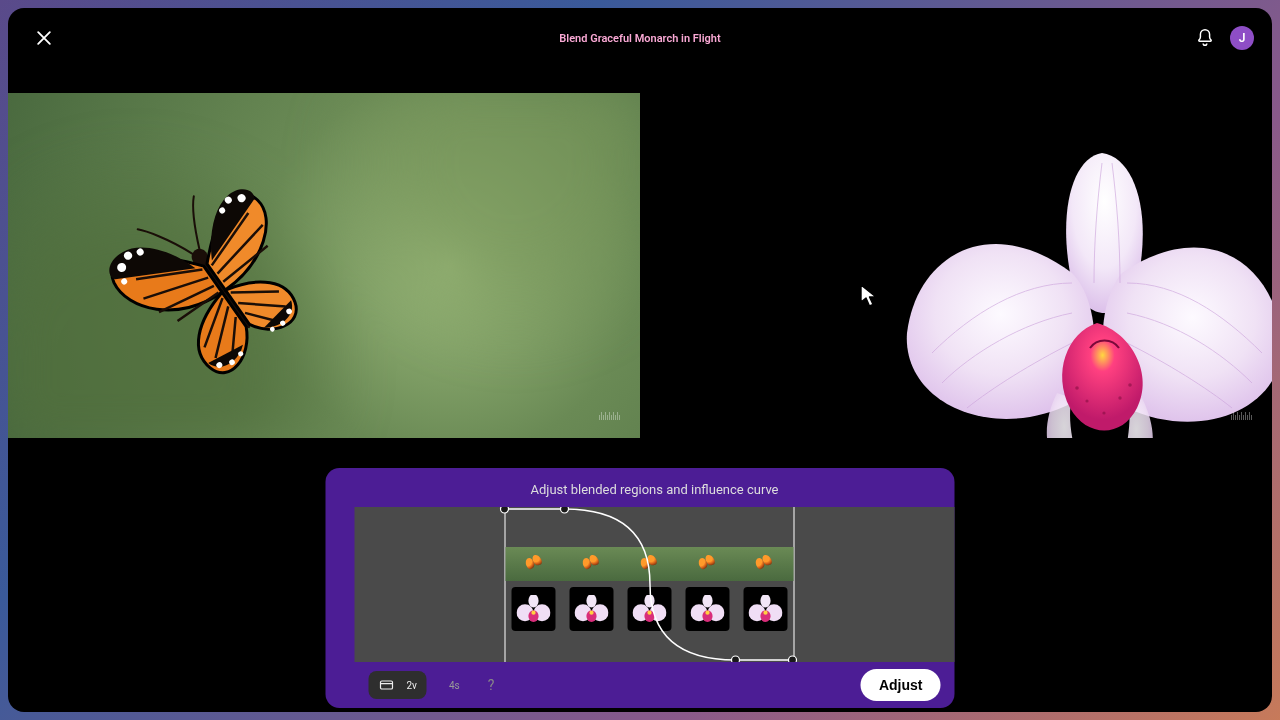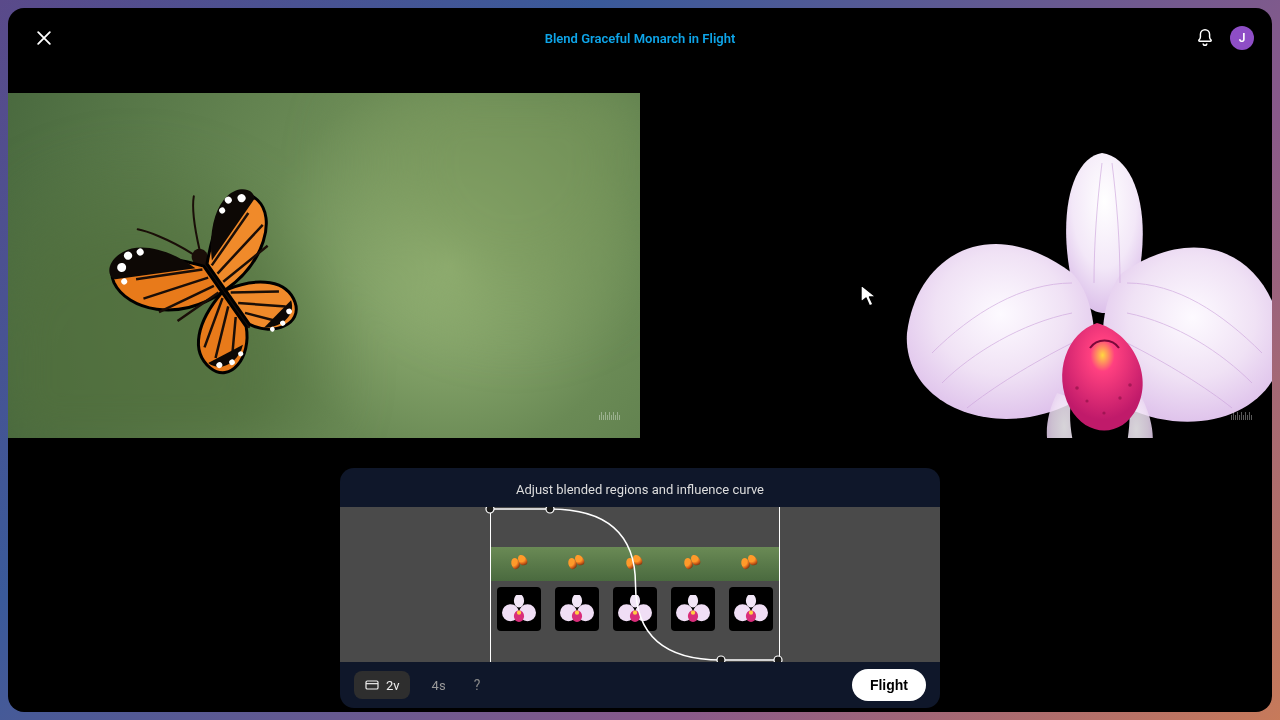--- a/index.html
+++ b/index.html
@@ -30,22 +30,22 @@
     position: absolute;
     left: 26px; top: 20px;
     width: 20px; height: 20px;
     color: #fff;
     cursor: pointer;
   }
   .title {
     position: absolute;
     left: 0; right: 0;
     text-align: center;
-    color: #0ea5e9;
-    font-size: 13px;
+    color: #f9a8d4;
+    font-size: 11px;
     font-weight: 600;
     pointer-events: none;
   }
   .header-right {
     position: absolute;
     right: 18px; top: 18px;
     display: flex;
     align-items: center;
     gap: 14px;
   }
@@ -115,23 +115,24 @@
     right: -20px; top: 30px;
     width: 420px; height: 360px;
   }
   
   .panel {
     position: absolute;
     left: 50%;
     transform: translateX(-50%);
     top: 460px;
     width: 600px;
-    background: #0f172a;
+    background: #4c1d95;
     border-radius: 14px;
     padding-bottom: 0;
+    padding-left: 29px;
   }
   .panel-title {
     text-align: center;
     color: #ddd;
     font-size: 13px;
     padding: 14px 0 10px;
   }
   .timeline {
     height: 155px;
     background: #4a4a4a;
@@ -205,24 +206,24 @@
   .bottom-bar {
     height: 46px;
     display:flex;
     align-items:center;
     padding: 0 14px;
     gap: 12px;
   }
   .chip {
     display:flex;
     align-items:center;
-    gap:6px;
+    gap:12px;
     background:#2e2e2e;
     color:#eee;
-    font-size:13px;
+    font-size:10px;
     padding: 6px 10px;
     border-radius:8px;
     cursor:pointer;
   }
   .chip.plain {
     background:transparent;
     color:#999;
     cursor:default;
   }
   .chip svg { width:16px; height:16px;}
@@ -482,21 +483,21 @@
       <div class="chip">
         <svg viewBox="0 0 24 24">
             <rect x="3" y="6" width="18" height="12" rx="2" fill="none" stroke="currentColor" stroke-width="1.8"></rect>
             <path d="M3 10 h18" stroke="currentColor" stroke-width="1.8"></path>
           </svg>
         <span>2v</span>
       </div>
       <div class="chip plain">4s</div>
       <div class="help">?</div>
       <div class="spacer"></div>
-      <button class="blend-btn">Flight</button>
+      <button class="blend-btn">Adjust</button>
     </div>
   </div>
 
   <svg class="fake-cursor" viewBox="0 0 18 24">
     <path d="M1 1 L1 18 L6 14 L9.5 22 L13 20.5 L9.5 13 L16 13 Z" fill="#fff" stroke="#000" stroke-width="1.4" stroke-linejoin="round"></path>
   </svg>
 
 </div>
 
 </body></html>

